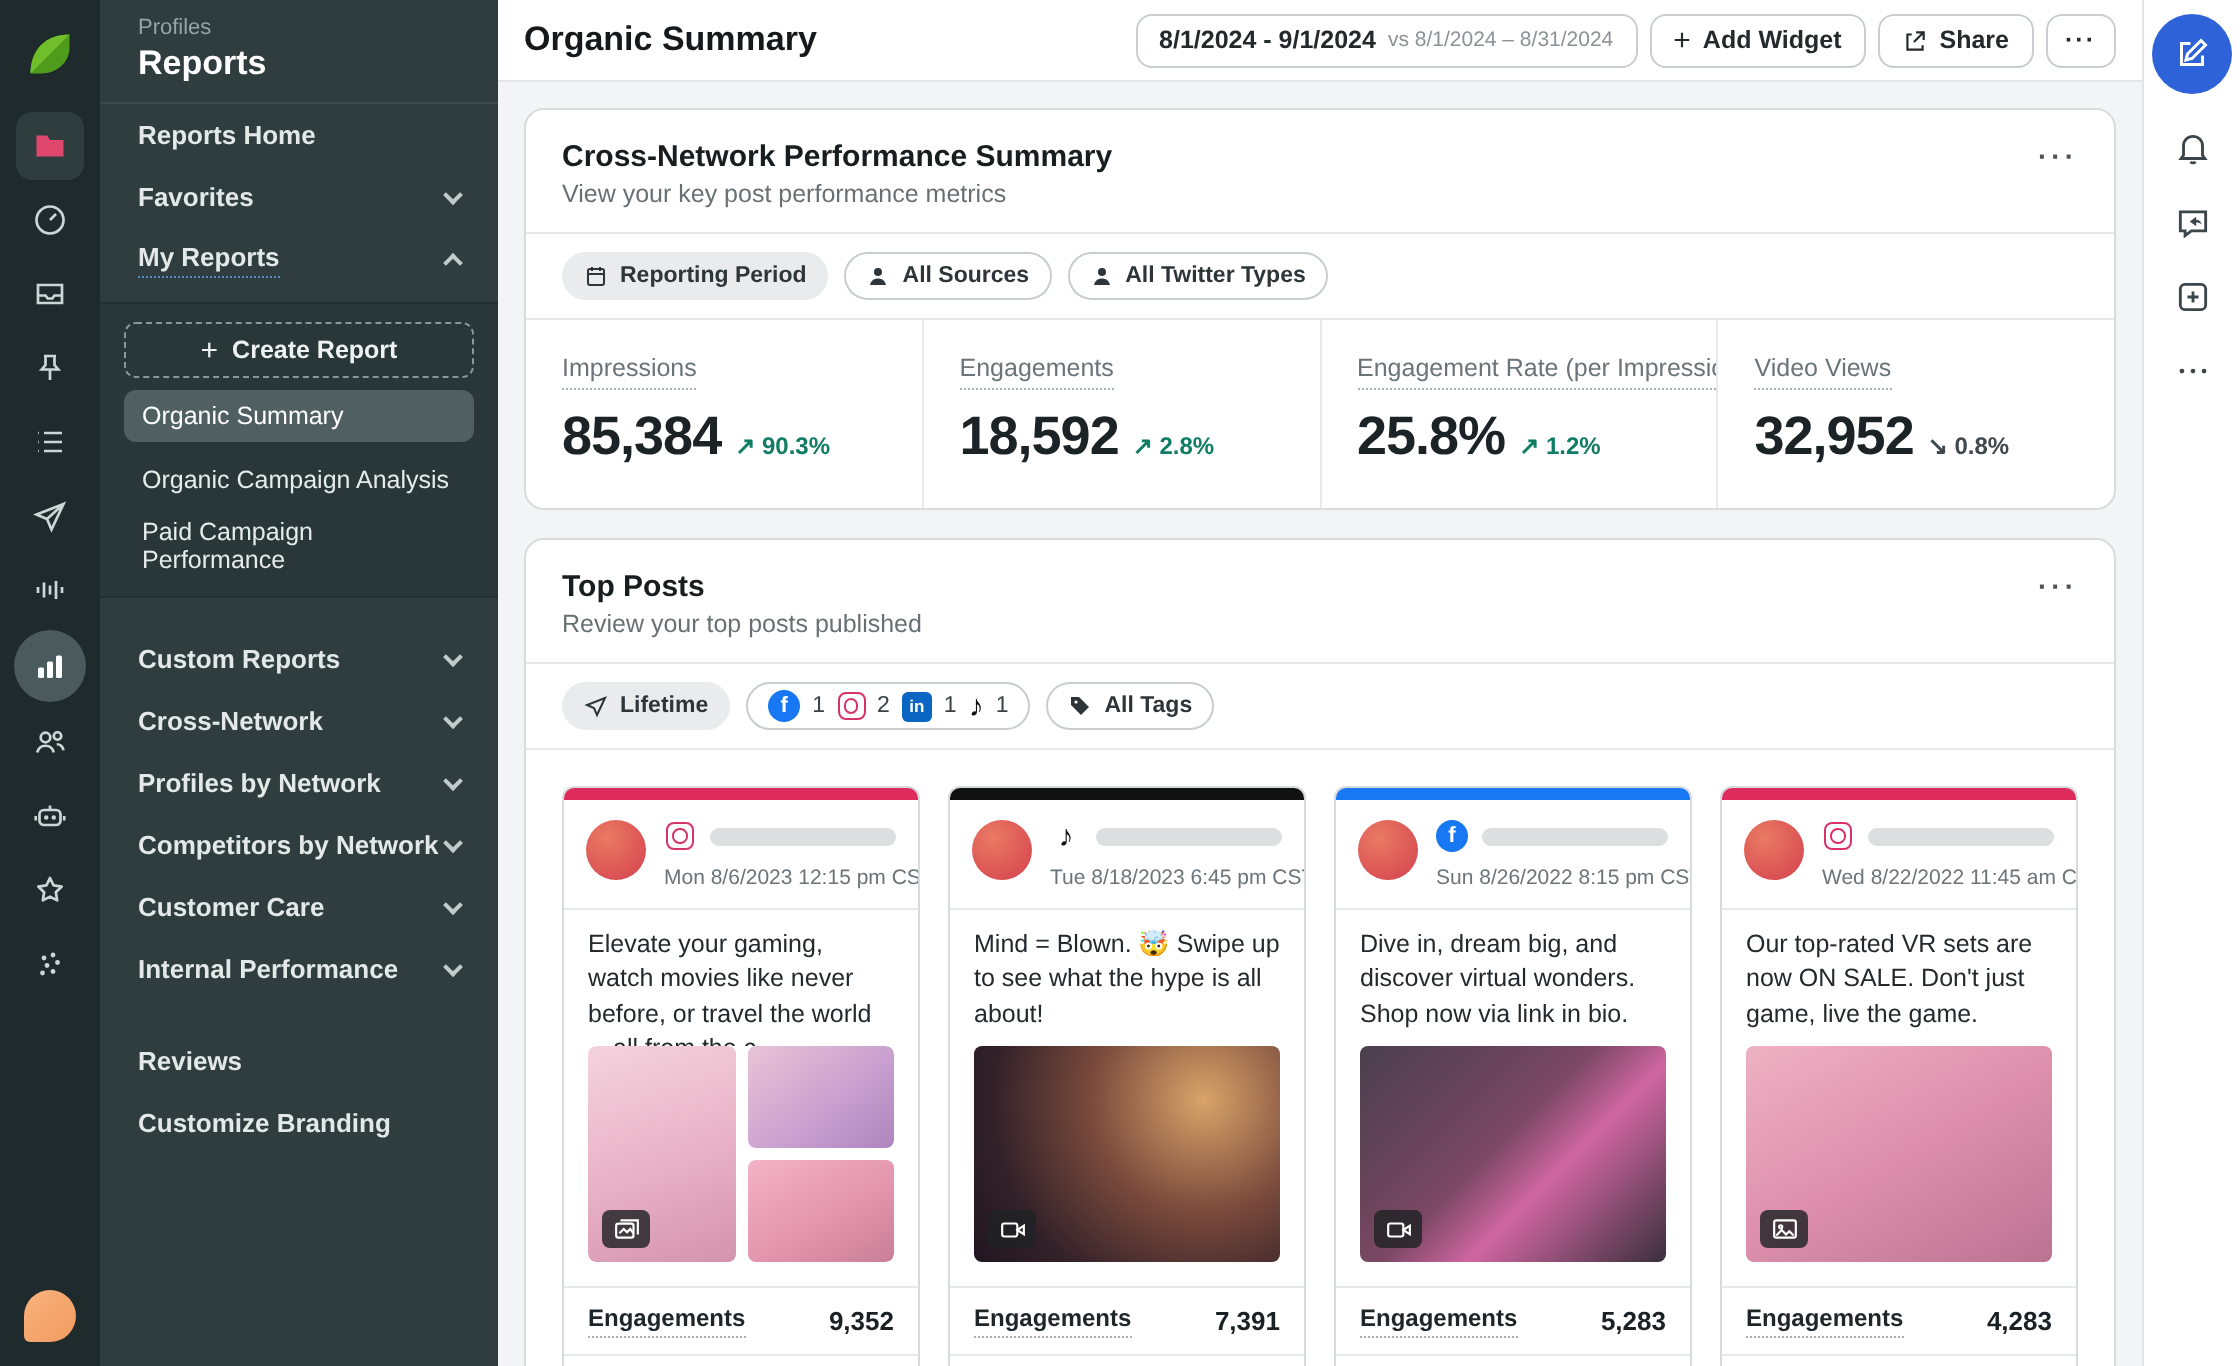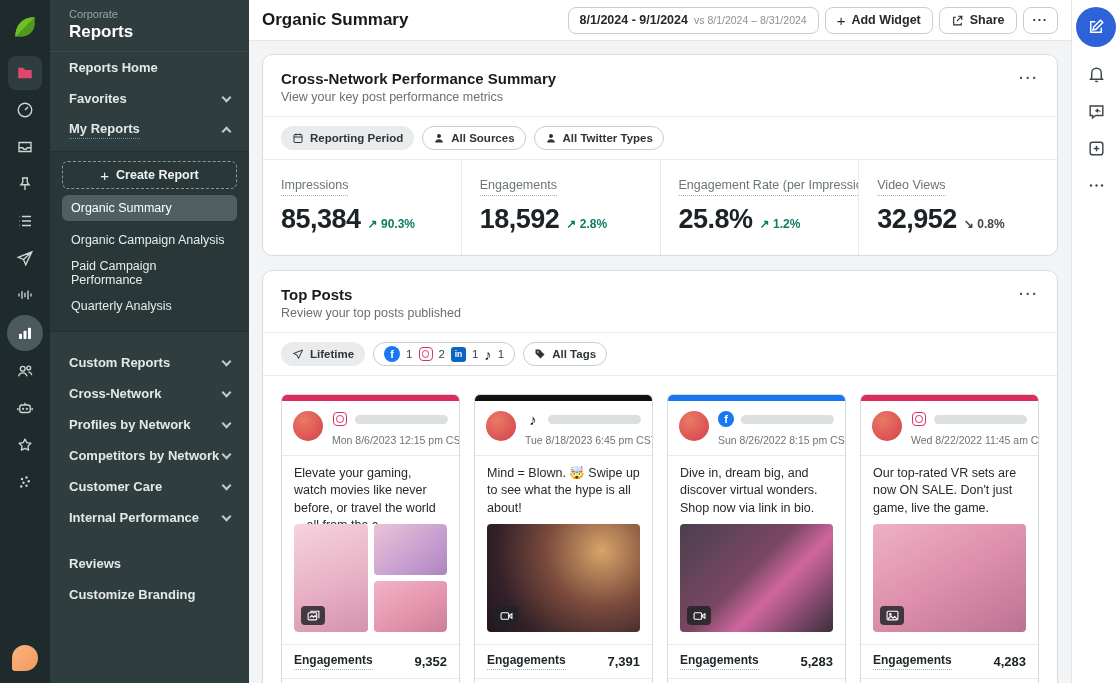--- a/index.html
+++ b/index.html
@@ -189,21 +189,21 @@
           <circle cx="10" cy="13" r="1.6"></circle>
           <circle cx="7" cy="18" r="1.6"></circle>
           <circle cx="14" cy="17" r="1.6"></circle>
         </svg>
       </div>
     <div class="rail-avatar"></div>
   </div>
 
   <div class="sidebar">
     <div class="sb-head">
-      <div class="sb-eyebrow">Corporate</div>
+      <div class="sb-eyebrow">Profiles</div>
       <div class="sb-title">Reports</div>
     </div>
 
     <div class="sb-item">
       <span class="lbl">Reports Home</span>
     </div>
     <div class="sb-item">
       <span class="lbl">Favorites</span>
       <span class="chev"></span>
     </div>
@@ -218,23 +218,20 @@
         <span>Create Report</span>
       </div>
       <div class="sb-report selected">
           <span>Organic Summary</span>
         </div>
       <div class="sb-report">
           <span>Organic Campaign Analysis</span>
         </div>
       <div class="sb-report">
           <span>Paid Campaign Performance</span>
-        </div>
-      <div class="sb-report">
-          <span>Quarterly Analysis</span>
         </div>
     </div>
 
     <div class="sb-sections">
       <div class="sb-item">
           <span class="lbl">Custom Reports</span>
           <span class="chev"></span>
         </div>
       <div class="sb-item">
           <span class="lbl">Cross-Network</span>

